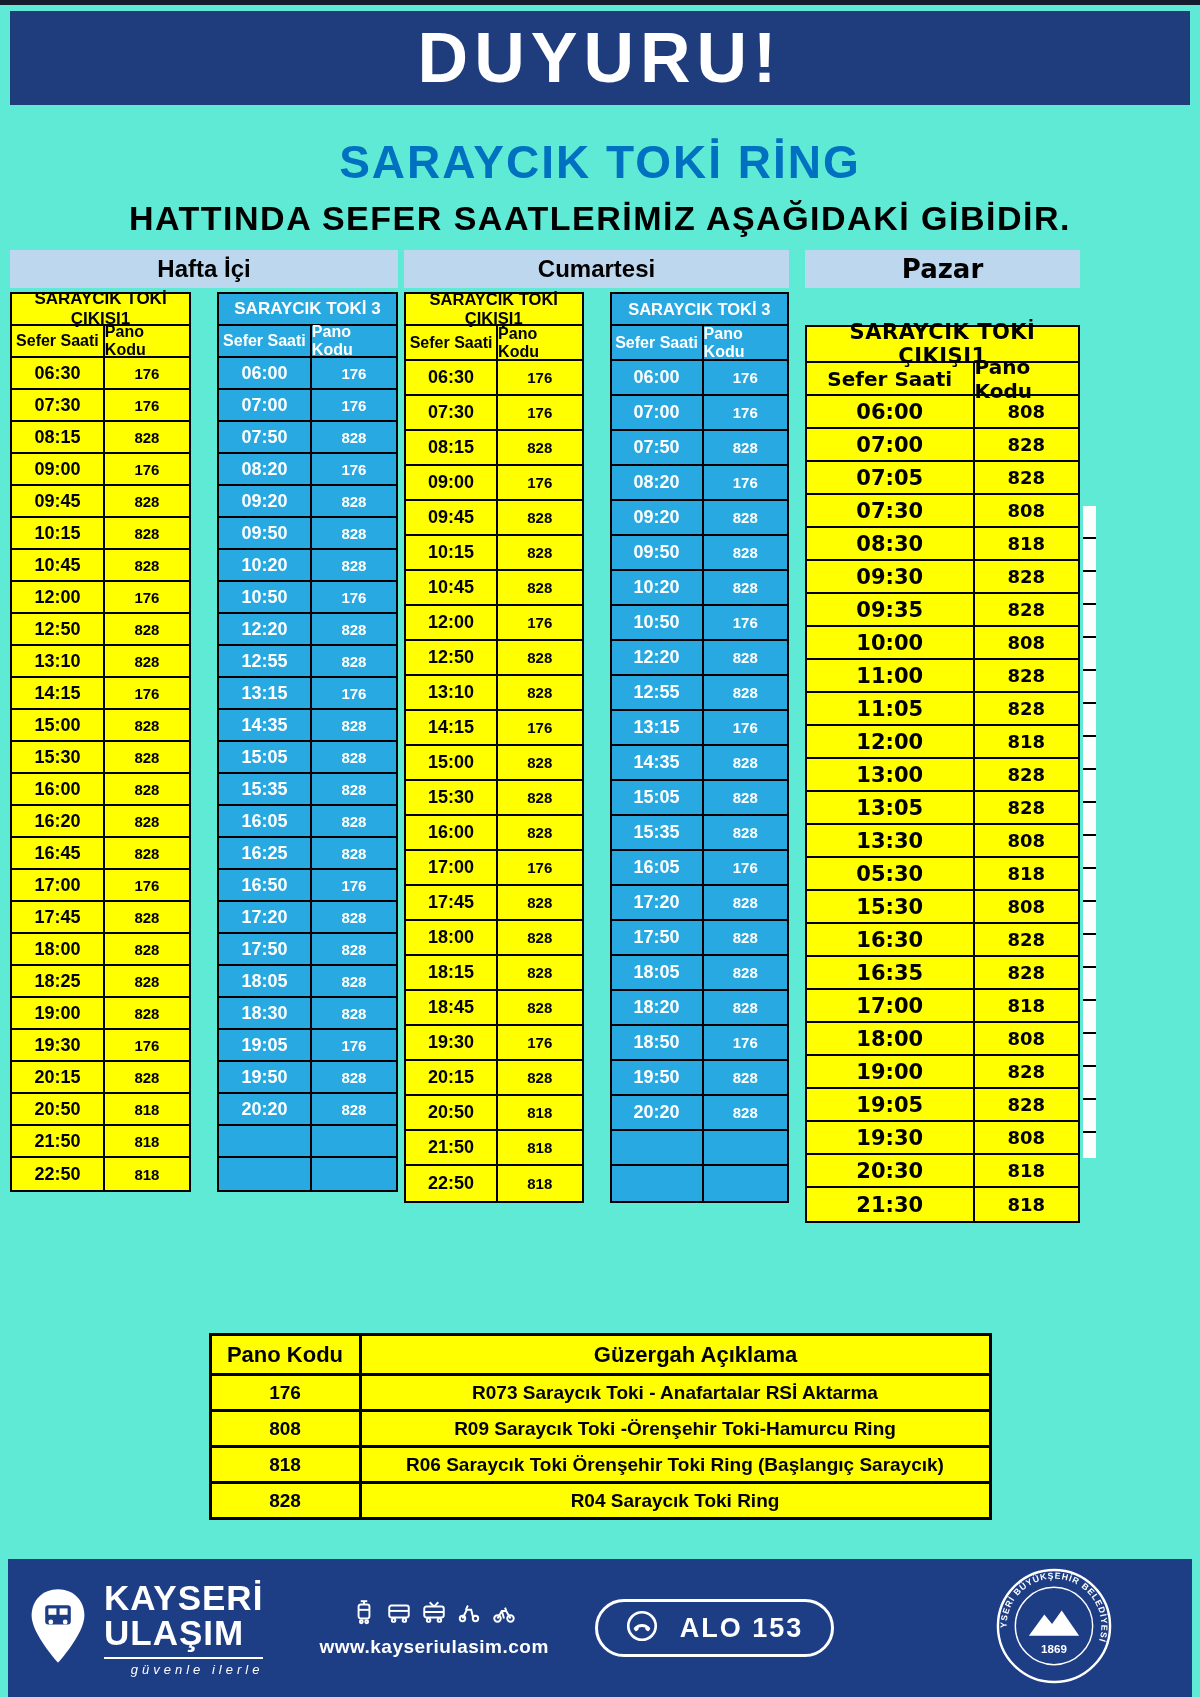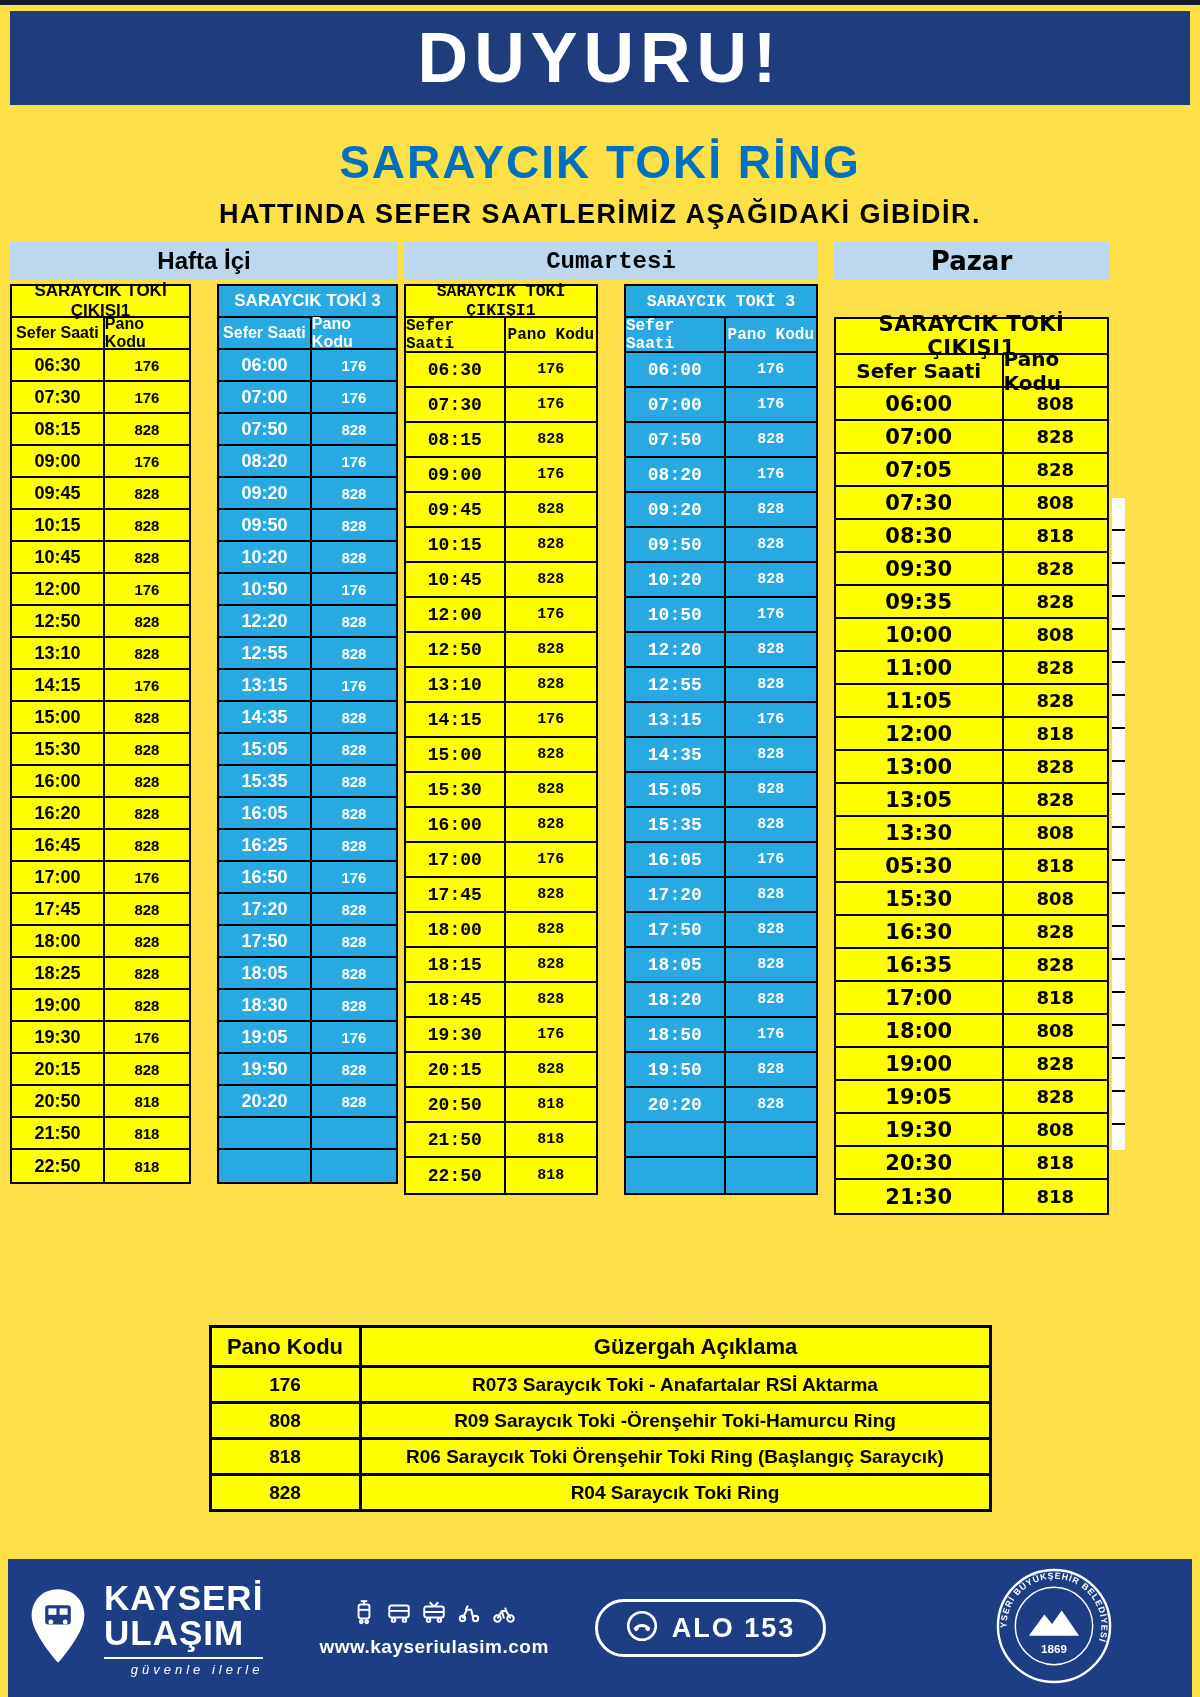--- a/index.html
+++ b/index.html
@@ -1,33 +1,33 @@
 <!DOCTYPE html>
 <html style="--navy: #1f3d7c; --title-blue: #0070c0; --band: #bdd7ee; --yellow: #ffff00; --cyan: #29a9e1; --footer-navy: #1d3d85;"><head>
 <meta charset="utf-8">
 <style>
   :root{
     --navy:#1f3d7c; --title-blue:#0070c0; --band:#bdd7ee;
     --yellow:#ffff00; --cyan:#29a9e1; --footer-navy:#1d3d85;
   }
   *{box-sizing:border-box;}
   body{margin:0;background:#e8e8e8;font-family:"Liberation Sans",sans-serif;}
-  .page{position:relative;width:1200px;height:1697px;margin:0 auto;background:#fde047;overflow:hidden;}
+  .page{position:relative;width:1200px;height:1697px;margin:0 auto;background:#5eead4;overflow:hidden;}
   .top-edge{height:5px;background:#141c2e;}
   .banner{margin:6px 10px 0;height:94px;background:var(--navy);display:flex;align-items:center;justify-content:center;}
   .banner-title{color:#fff;font-size:70px;font-weight:bold;letter-spacing:6px;margin:0;}
   .route-title{Text-align:center;text-align:center;color:var(--title-blue);font-weight:bold;font-size:46px;letter-spacing:2px;}
   .route-title.l1{margin-top:30px;}
   .route-title.l2{margin-top:16px;}
-  .subtitle{text-align:center;color:#000;font-weight:bold;font-size:27px;letter-spacing:1.5px;margin-top:10px;}
+  .subtitle{text-align:center;color:#000;font-weight:bold;font-size:34px;letter-spacing:1.5px;margin-top:10px;}
 
   .schedule{display:flex;align-items:flex-start;padding-left:10px;margin-top:12px;}
   .section{display:flex;flex-direction:column;}
   .sec-weekday{width:388px;}
-  .sec-saturday{width:414px;margin-left:6px;font-family:Liberation Mono, monospace;}
+  .sec-saturday{width:385px;margin-left:6px;}
   .sec-sunday{width:275px;margin-left:16px;font-family:"DejaVu Sans",sans-serif;gap:33px;}
   .day-header{background:var(--band);height:38px;display:flex;align-items:center;justify-content:center;font-weight:bold;font-size:24px;color:#000;}
   .sec-sunday .day-header{font-size:26px;}
   .tables{display:flex;gap:10px;margin-top:4px;}
   .ttable{flex:1;border:2px solid #000;display:flex;flex-direction:column;}
   .yellow{background:var(--yellow);color:#000;}
   .blue{background:var(--cyan);color:#fff;margin-left:16px;}
   .blue .ttitle,.blue .tcell{color:#fff;}
   .ttitle{border-bottom:2px solid #000;display:flex;align-items:center;justify-content:center;font-weight:bold;text-align:center;}
   .trow{display:flex;}
@@ -65,21 +65,21 @@
   .ldesc,.legend th:last-child{width:630px;padding-left:47px;}
 
   .footer{position:absolute;left:8px;right:8px;bottom:0;height:138px;background:var(--footer-navy);display:flex;align-items:center;padding:0 18px;color:#fff;}
   .brand{margin-left:14px;line-height:1.02;}
   .brand-name{font-size:35px;font-weight:bold;letter-spacing:1px;}
   .brand-rule{border-top:2px solid #fff;margin:6px 0 4px;}
   .brand-tagline{font-size:13px;font-style:italic;letter-spacing:4px;text-align:right;}
   .web-block{margin-left:56px;text-align:center;}
   .icon-row{display:flex;gap:9px;justify-content:center;margin-bottom:7px;align-items:flex-end;}
   .website{font-size:19px;font-weight:bold;letter-spacing:0.5px;}
-  .alo{margin-left:46px;display:flex;align-items:center;gap:14px;border:3px solid #fff;border-radius:40px;padding:8px 28px;}
+  .alo{margin-left:46px;display:flex;align-items:center;gap:22px;border:3px solid #fff;border-radius:40px;padding:8px 28px;}
   .alo-text{font-size:27px;font-weight:bold;letter-spacing:2px;}
   .badge{margin-left:auto;margin-right:62px;}
 </style>
 </head>
 <body>
 
 <div class="page">
   <div class="top-edge"></div>
 
   <header class="banner">

